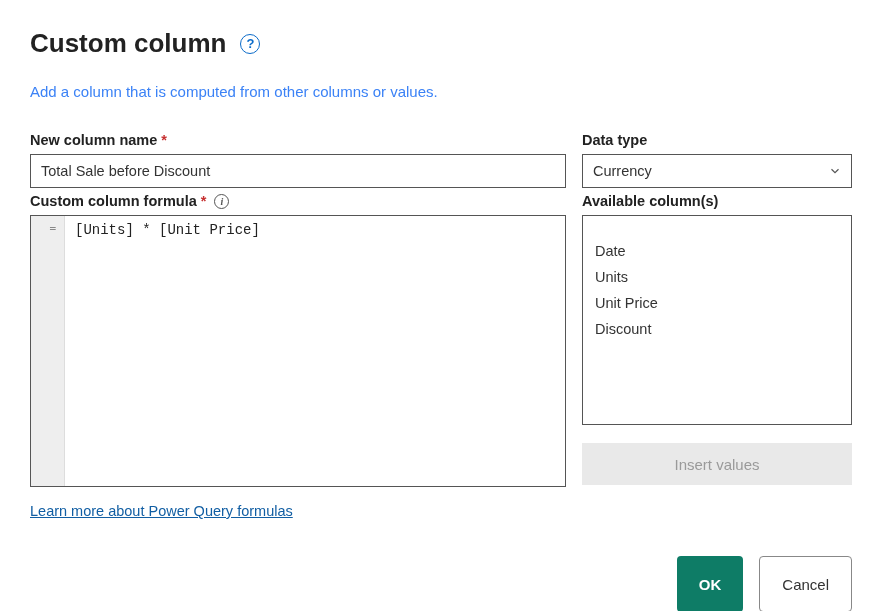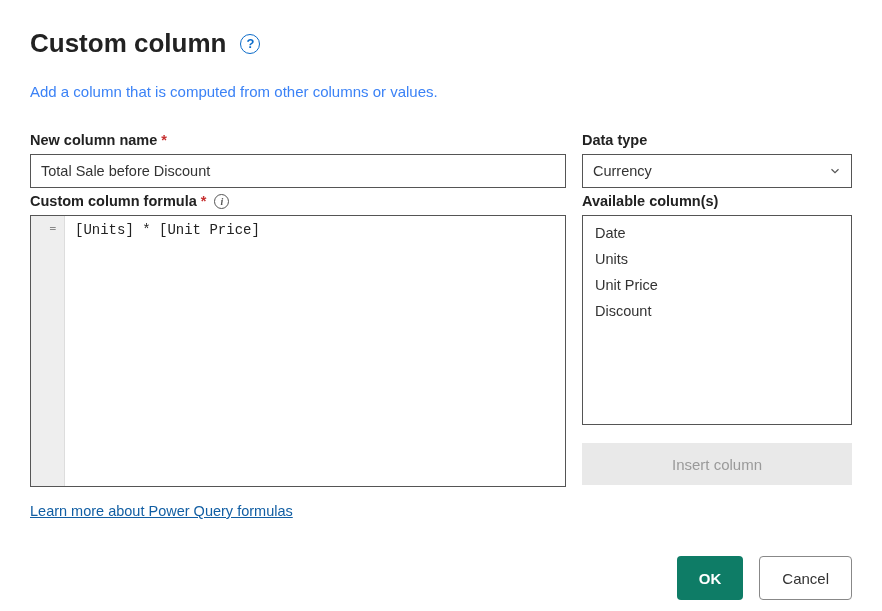--- a/index.html
+++ b/index.html
@@ -142,21 +142,21 @@
       color: #222;
       white-space: pre;
       outline: none;
       border: none;
       resize: none;
     }
     .columns-box {
       width: 100%;
       height: 210px;
       border: 1px solid #555;
-      padding: 4px 0;
+      padding: 22px 0;
       background: #fff;
     }
     .column-item {
       padding: 5px 12px;
       font-size: 14.5px;
       color: #333;
       cursor: pointer;
     }
     .insert-btn {
       width: 100%;
@@ -177,21 +177,21 @@
       text-decoration: underline;
       cursor: pointer;
     }
     .footer {
       display: flex;
       justify-content: flex-end;
       gap: 16px;
       margin-top: 36px;
     }
     .btn {
-      height: 44px;
+      height: 56px;
       padding: 0 22px;
       font-size: 15px;
       font-family: inherit;
       border-radius: 4px;
       cursor: pointer;
     }
     .btn-primary {
       background: #0e7c66;
       color: #fff;
       border: none;
@@ -256,20 +256,20 @@
   <div class="col-right">
     <div class="field-label">
       <span>Available column(s)</span>
     </div>
     <div class="columns-box">
       <div class="column-item">Date</div>
       <div class="column-item">Units</div>
       <div class="column-item">Unit Price</div>
       <div class="column-item">Discount</div>
     </div>
-    <button class="insert-btn" disabled="">Insert column</button>
+    <button class="insert-btn" disabled="">Insert values</button>
   </div>
 </div>
 
 <div class="footer">
   <button class="btn btn-primary">OK</button>
   <button class="btn btn-secondary">Cancel</button>
 </div>
 
 </body></html>

